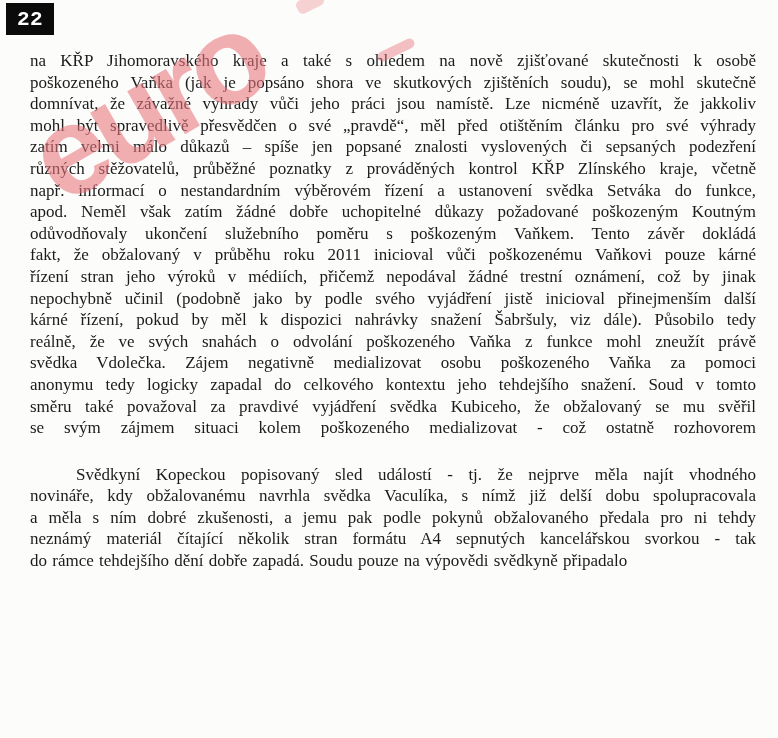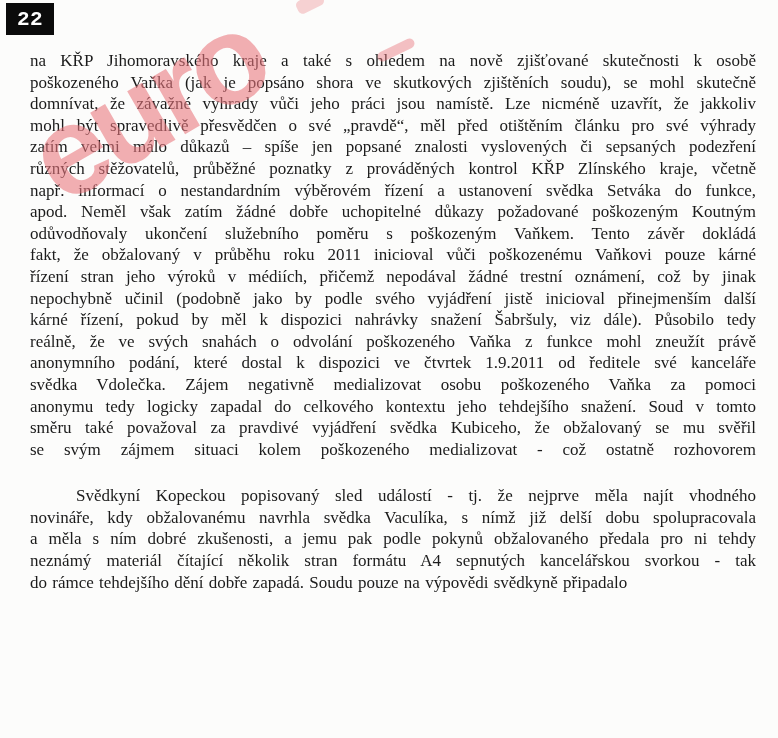--- a/index.html
+++ b/index.html
@@ -115,21 +115,20 @@
         <div class="line">zatím velmi málo důkazů – spíše jen popsané znalosti vyslovených či sepsaných podezření</div>
         <div class="line">různých stěžovatelů, průběžné poznatky z prováděných kontrol KŘP Zlínského kraje, včetně</div>
         <div class="line">např. informací o nestandardním výběrovém řízení a ustanovení svědka Setváka do funkce,</div>
         <div class="line">apod. Neměl však zatím žádné dobře uchopitelné důkazy požadované poškozeným Koutným</div>
         <div class="line">odůvodňovaly ukončení služebního poměru s poškozeným Vaňkem. Tento závěr dokládá</div>
         <div class="line">fakt, že obžalovaný v průběhu roku 2011 inicioval vůči poškozenému Vaňkovi pouze kárné</div>
         <div class="line">řízení stran jeho výroků v médiích, přičemž nepodával žádné trestní oznámení, což by jinak</div>
         <div class="line">nepochybně učinil (podobně jako by podle svého vyjádření jistě inicioval přinejmenším další</div>
         <div class="line">kárné řízení, pokud by měl k dispozici nahrávky snažení Šabršuly, viz dále). Působilo tedy</div>
         <div class="line">reálně, že ve svých snahách o odvolání poškozeného Vaňka z funkce mohl zneužít právě</div>
-        <div class="line">anonymního podání, které dostal k dispozici ve čtvrtek 1.9.2011 od ředitele své kanceláře</div>
         <div class="line">svědka Vdolečka. Zájem negativně medializovat osobu poškozeného Vaňka za pomoci</div>
         <div class="line">anonymu tedy logicky zapadal do celkového kontextu jeho tehdejšího snažení. Soud v tomto</div>
         <div class="line">směru také považoval za pravdivé vyjádření svědka Kubiceho, že obžalovaný se mu svěřil</div>
         <div class="line">se svým zájmem situaci kolem poškozeného medializovat - což ostatně rozhovorem</div>
       </div>
       <div class="para">
         <div class="line indent">Svědkyní Kopeckou popisovaný sled událostí - tj. že nejprve měla najít vhodného</div>
         <div class="line">novináře, kdy obžalovanému navrhla svědka Vaculíka, s nímž již delší dobu spolupracovala</div>
         <div class="line">a měla s ním dobré zkušenosti, a jemu pak podle pokynů obžalovaného předala pro ni tehdy</div>
         <div class="line">neznámý materiál čítající několik stran formátu A4 sepnutých kancelářskou svorkou - tak</div>

